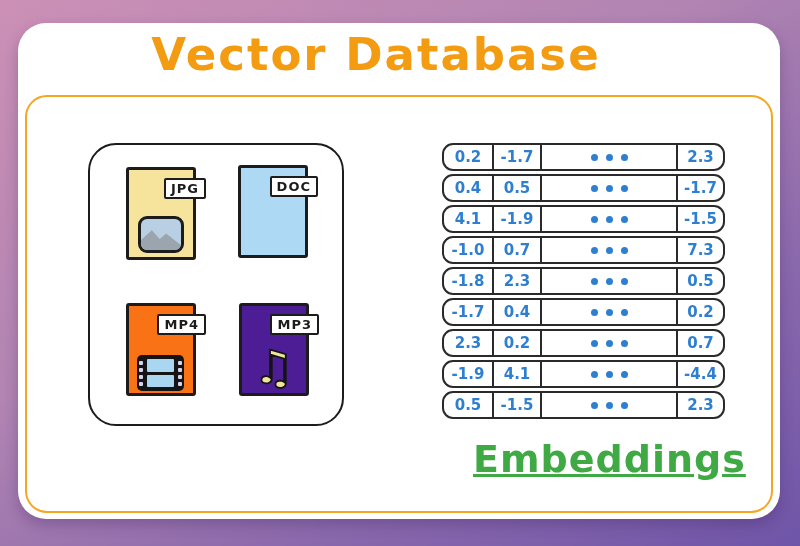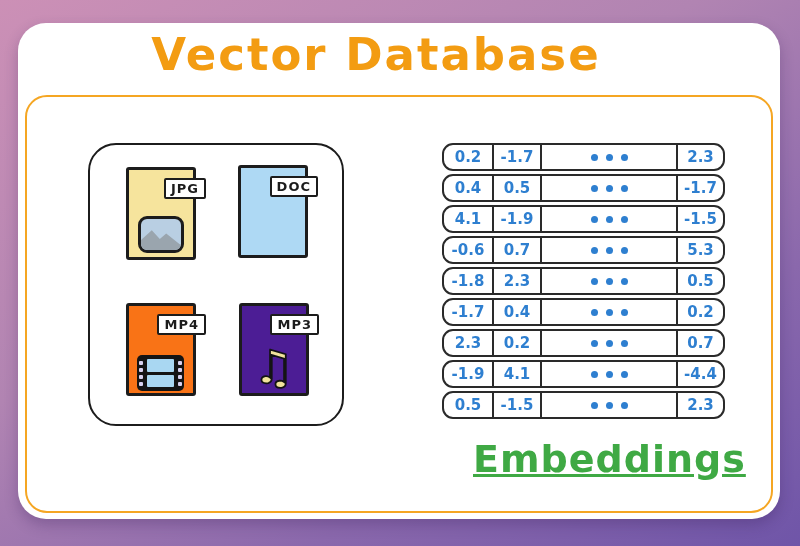--- a/index.html
+++ b/index.html
@@ -252,28 +252,28 @@
       <span class="cell c2">-1.9</span>
       <span class="cell c3">
           <i class="dot"></i>
           <i class="dot"></i>
           <i class="dot"></i>
         </span>
       <span class="cell c4">-1.5</span>
     </div>
 
     <div class="row">
-      <span class="cell c1">-0.6</span>
+      <span class="cell c1">-1.0</span>
       <span class="cell c2">0.7</span>
       <span class="cell c3">
           <i class="dot"></i>
           <i class="dot"></i>
           <i class="dot"></i>
         </span>
-      <span class="cell c4">5.3</span>
+      <span class="cell c4">7.3</span>
     </div>
 
     <div class="row">
       <span class="cell c1">-1.8</span>
       <span class="cell c2">2.3</span>
       <span class="cell c3">
           <i class="dot"></i>
           <i class="dot"></i>
           <i class="dot"></i>
         </span>

